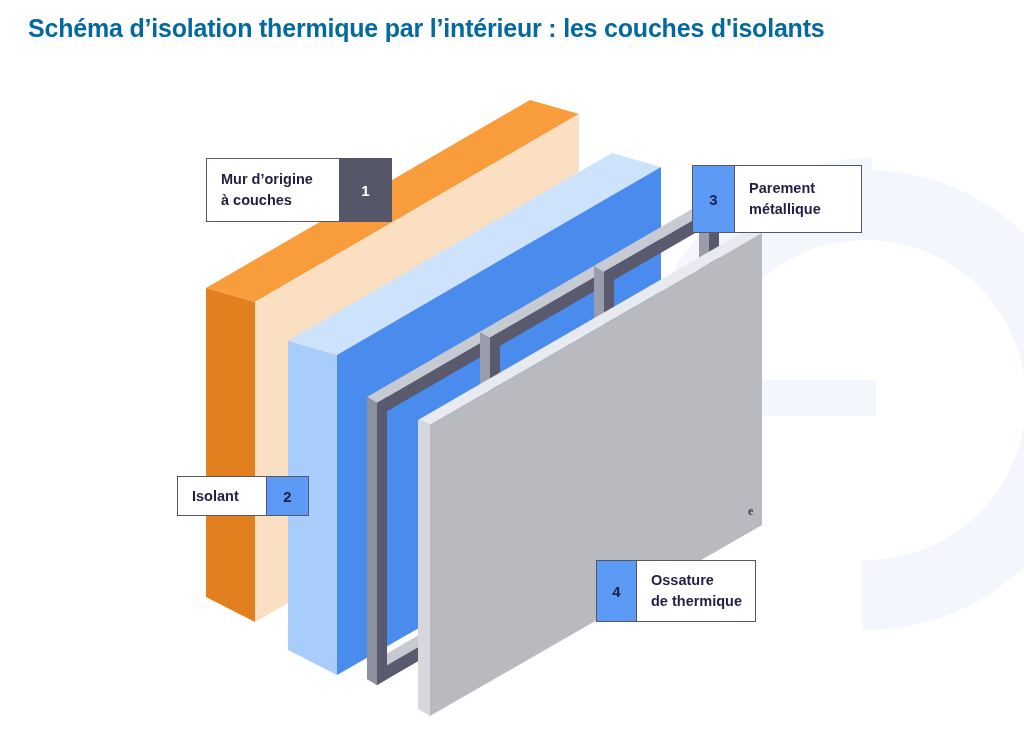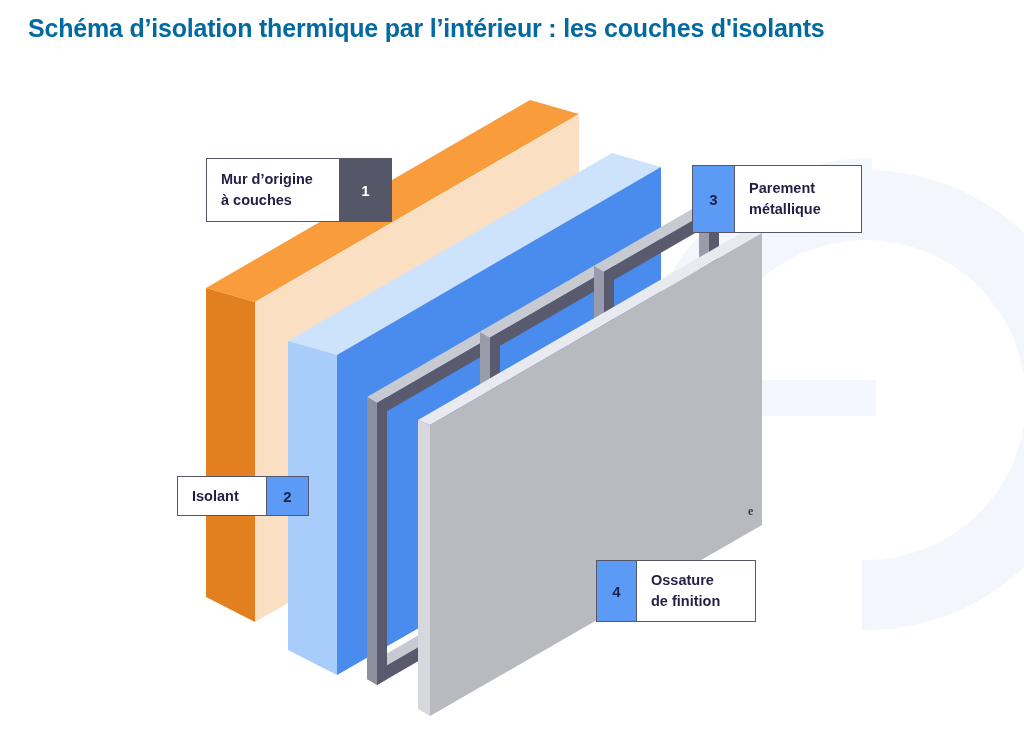--- a/index.html
+++ b/index.html
@@ -204,17 +204,17 @@
     <div class="callout-text">
       <span>Parement</span>
       <span>métallique</span>
     </div>
   </div>
 
   <div class="callout" id="callout-4">
     <div class="callout-badge blue left">4</div>
     <div class="callout-text">
       <span>Ossature</span>
-      <span>de finition</span>
+      <span>de thermique</span>
     </div>
   </div>
 
 </div>
 
 </body></html>

